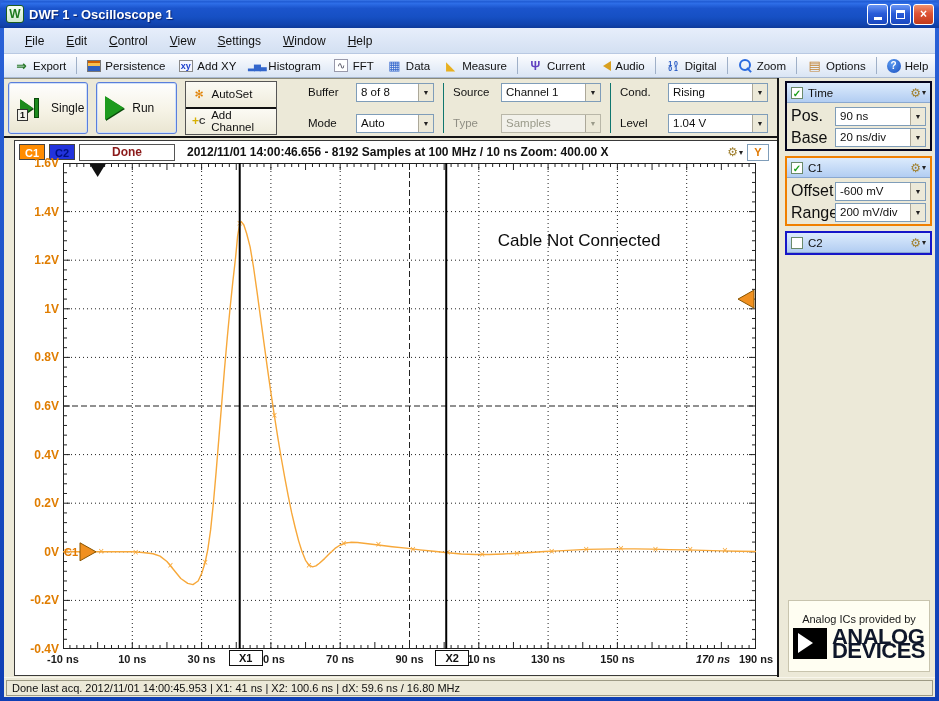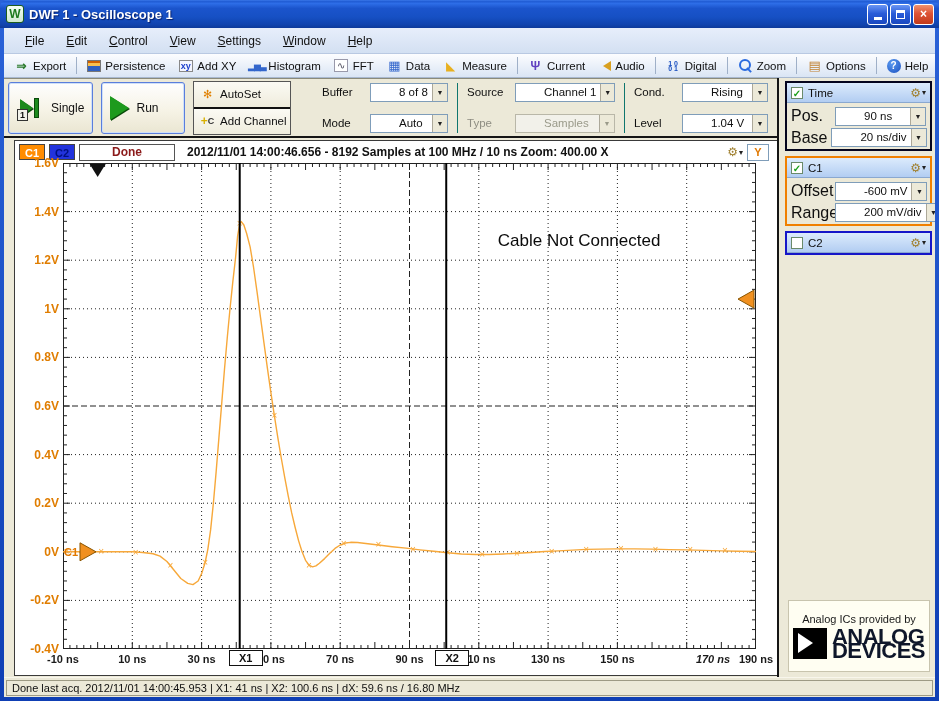--- a/index.html
+++ b/index.html
@@ -82,28 +82,28 @@
   [data-name="autoset-wand-icon"]::before { content:"✻"; color:#e08000; font-size:11px; }
   [data-name="add-channel-icon"]::before { content:"+"; color:#d8b000; font-weight:bold; font-size:12px; }
   [data-name="add-channel-icon"]::after { content:"C"; color:#333; font-size:9px; font-weight:bold; }
 
   .field-columns { display:flex; height:54px; align-items:center; }
   .fcol { display:flex; flex-direction:column; justify-content:space-between; height:50px; padding:0 9px; }
   .fcol + .fcol { border-left:1px solid #0f766e; }
   .frow { display:flex; align-items:center; gap:6px; }
   .flabel { font-size:11.5px; color:#101010; width:42px; }
   .flabel.dis { color:#8f8e83; }
-  .combo { display:flex; height:19px; border:1px solid #7f9db9; background:#fff; align-items:stretch;padding-left:24px; }
+  .combo { display:flex; height:19px; border:1px solid #7f9db9; background:#fff; align-items:stretch; }
   .combo .cval { flex:1; font-size:11.5px; padding:2px 4px 0 4px; color:#101010; white-space:nowrap; }
   .combo .carrow { width:15px; background:#ece9d8; border-left:1px solid #aca899; font-size:7px; color:#222;
     display:flex; align-items:center; justify-content:center; }
   .combo.disabled { border-color:#b9b7a8; background:#f2f1ea; }
   .combo.disabled .cval { color:#9a9a8a; }
   .combo.disabled .carrow { color:#9a9a8a; }
-  .w78 { width:78px; } .w100 { width:100px; } .w86 { width:86px; }
+  .w78 { width:78px; } .w100 { width:100px; } .w86 { width:100px; }
 
   
   .plot-panel { position:absolute; left:10px; top:62px; width:763px; height:536px; background:#fff;
     border:1px solid #3a3a3a; border-right:none; }
   .plot-header { position:absolute; left:4px; top:2px; right:4px; height:18px; display:flex; align-items:center; gap:4px; }
   .chan-badge { width:26px; height:16px; font-size:11px; font-weight:bold; text-align:center; line-height:16px; border:1px solid #444; }
   .badge-c1 { background:#ff8c00; color:#fff; }
   .badge-c2 { background:#2233dd; color:#001080; }
   .done-box { width:96px; height:17px; background:#fff; border:1px solid #555; color:#8b1a1a;
     font-weight:bold; font-size:12px; text-align:center; line-height:15px; }

